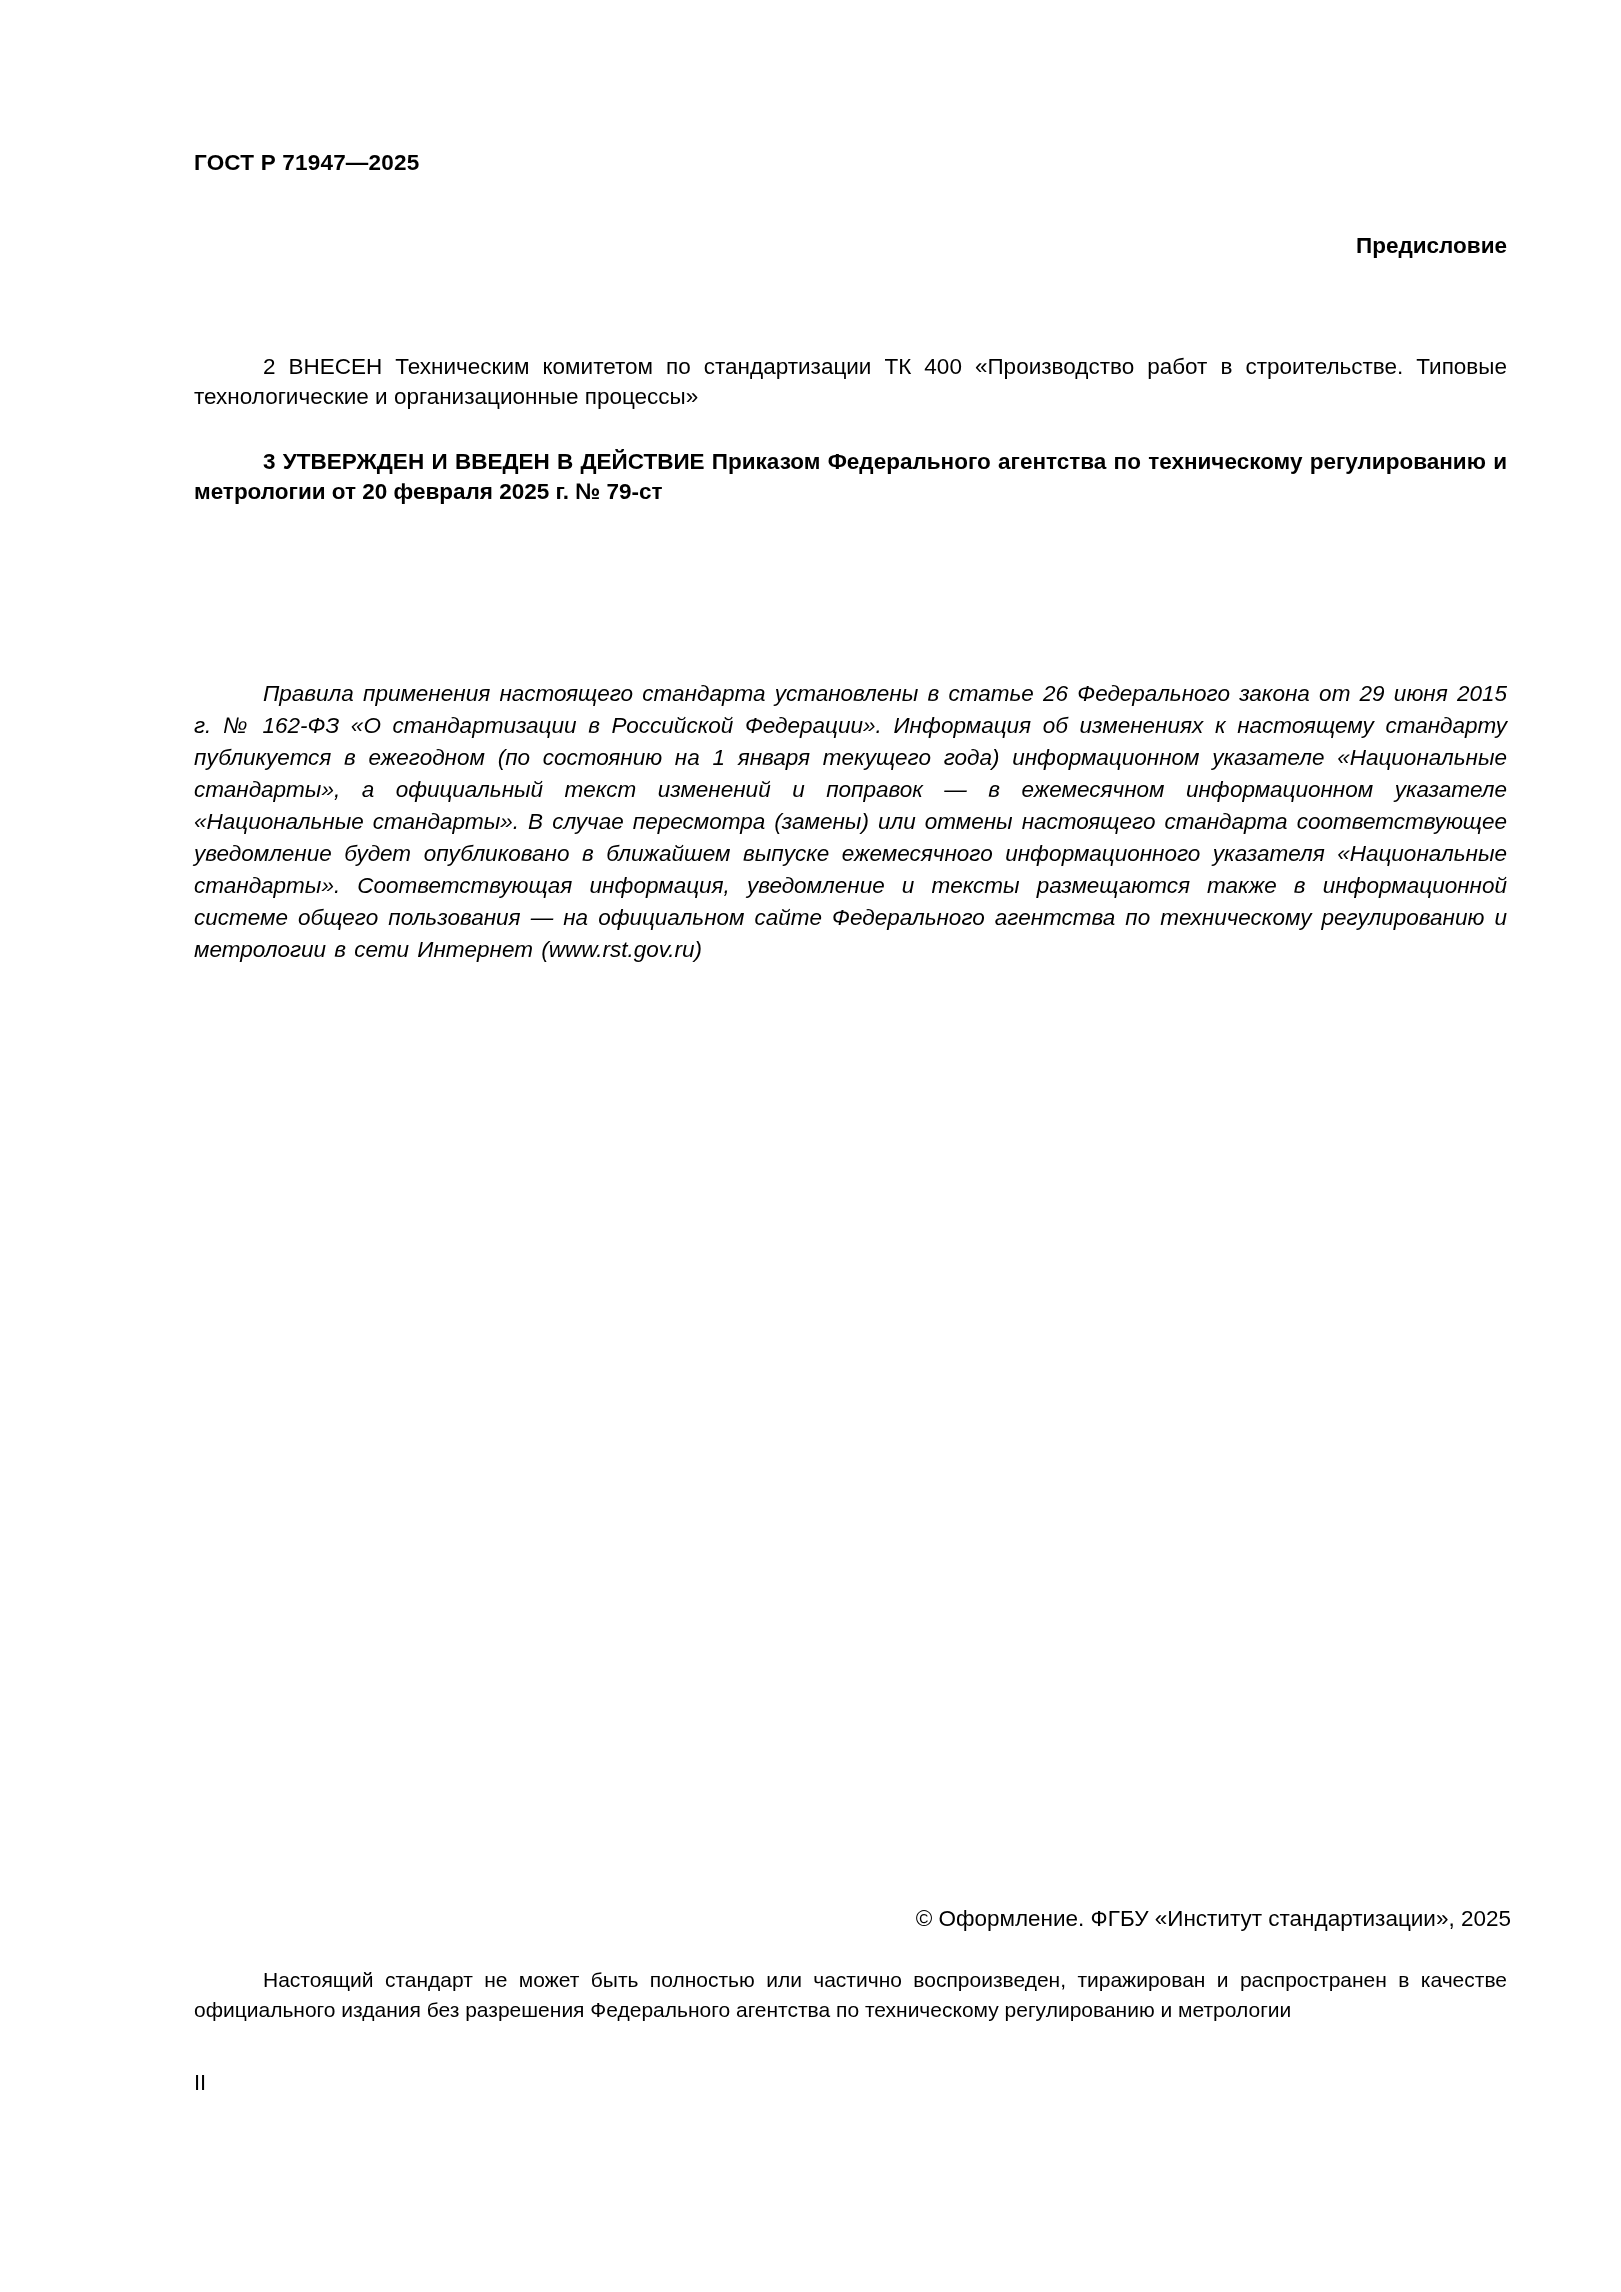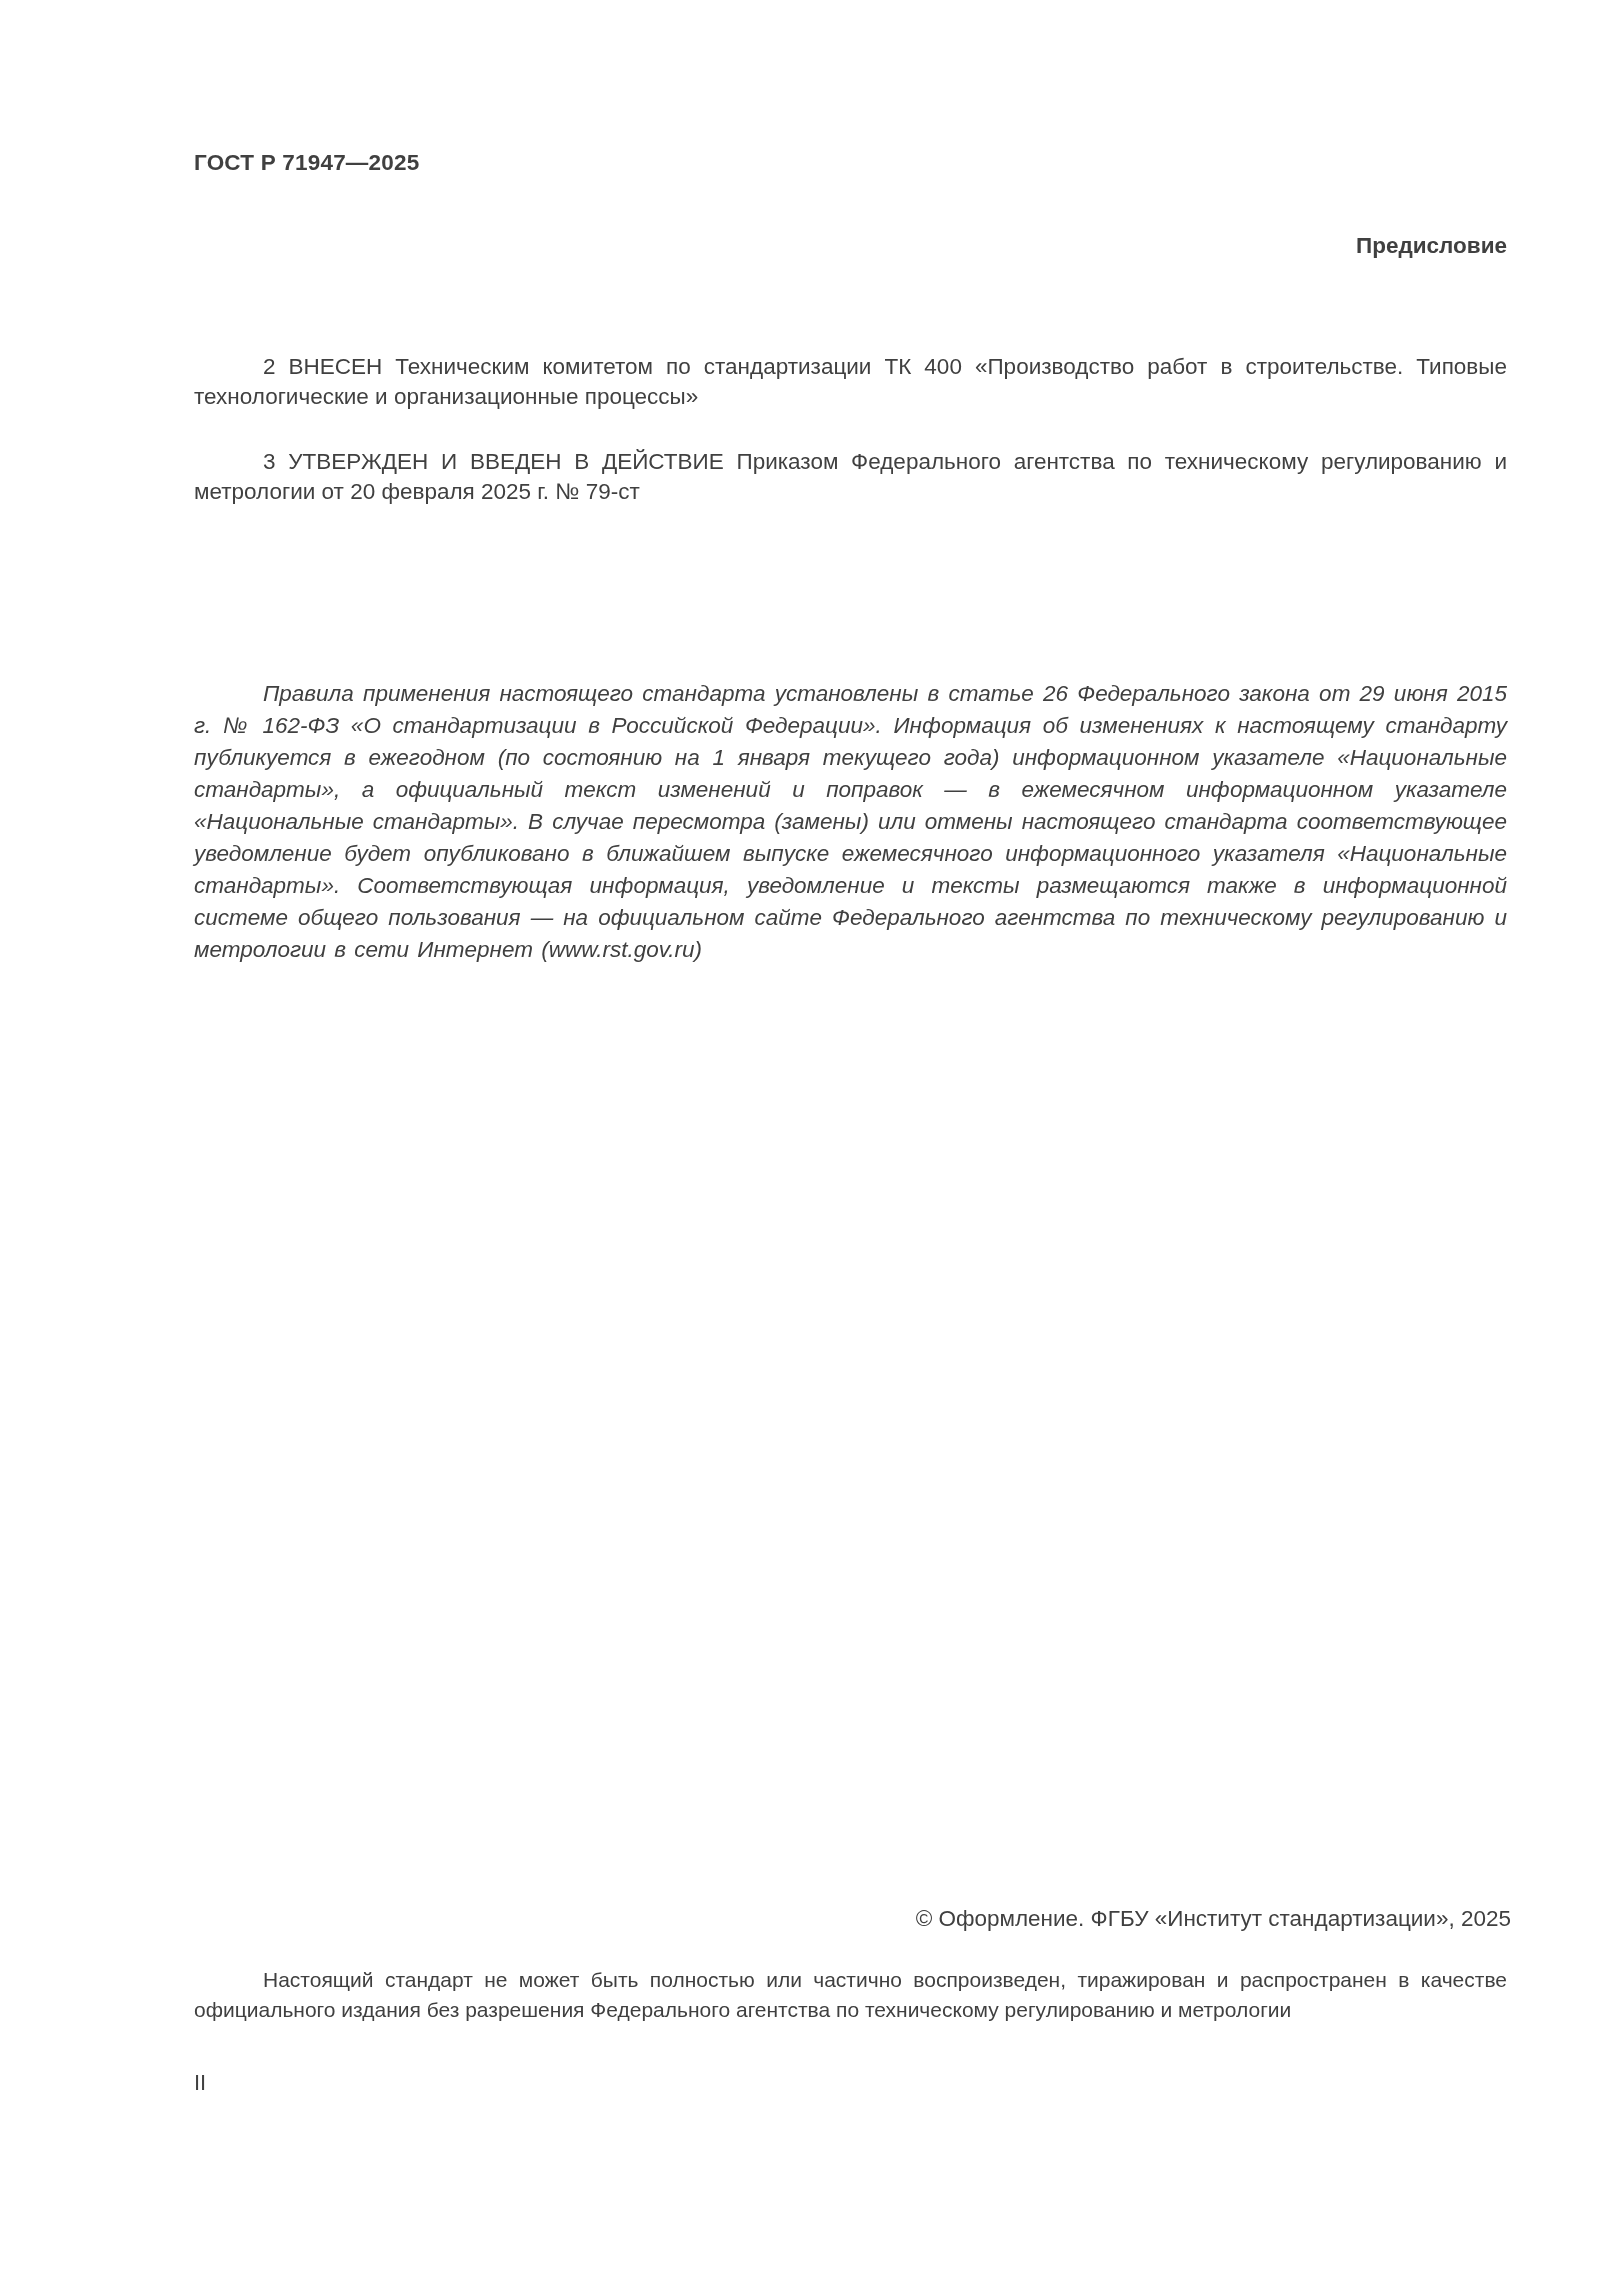--- a/index.html
+++ b/index.html
@@ -6,21 +6,21 @@
     margin: 0;
     padding: 0;
     background: #ffffff;
   }
   .page {
     position: relative;
     width: 1621px;
     height: 2293px;
     background: #ffffff;
     font-family: "Liberation Sans", sans-serif;
-    color: #404040;
+    color: #000000;
     overflow: hidden;
   }
   .column {
     position: absolute;
     left: 194px;
     top: 0;
     width: 1313px;
     height: 100%;
   }
   .doc-code {
@@ -48,21 +48,21 @@
     width: 100%;
     font-size: 22.5px;
     line-height: 30px;
     text-align: justify;
     text-align-last: left;
     text-indent: 69px;
     margin: 0;
   }
   .p1 { top: 285px; }
   .p2 { top: 352px; }
-  .p3 { top: 447px; }
+  .p3 { top: 447px; font-weight: bold; }
   .p4 { top: 545px; }
   .legal-note {
     position: absolute;
     top: 678px;
     left: 0;
     width: 100%;
     font-size: 22.5px;
     font-style: italic;
     line-height: 32px;
     text-align: justify;

